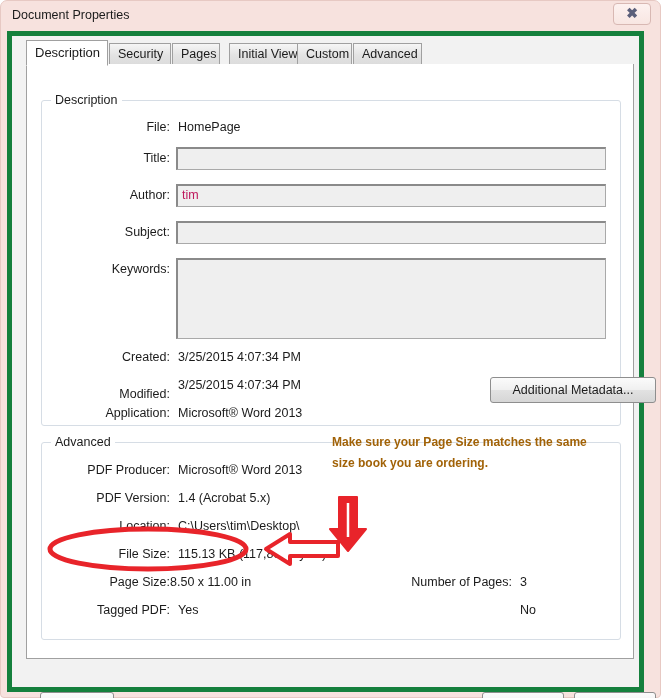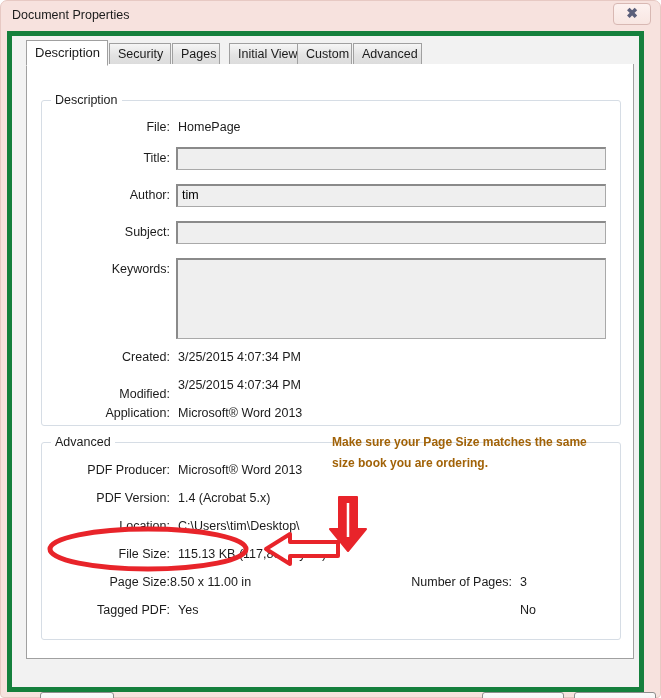--- a/index.html
+++ b/index.html
@@ -151,21 +151,21 @@
   }
   .textbox {
     position: absolute;
     box-sizing: border-box;
     background: #efefef;
     border: 1px solid #a9a9a9;
     border-top: 2px solid #8a8a8a;
     border-left: 2px solid #8a8a8a;
     font-family: "Liberation Sans", sans-serif;
     font-size: 12.5px;
-    color: #000000;
+    color: #be185d;
     padding: 1px 4px;
     line-height: 17px;
     overflow: hidden;
   }
 
   
   .button {
     position: absolute;
     box-sizing: border-box;
     border: 1px solid #8e8e8e;
@@ -274,20 +274,21 @@
 
         <div class="field-label" style="left:14px; top:160px;width:114px;">Tagged PDF:</div>
         <div class="field-value" style="left:136px;top:160px;">Yes</div>
 
         <div class="field-label" style="left:330px;top:132px;width:140px;">Number of Pages:</div>
         <div class="field-value" style="left:478px;top:132px;">3</div>
 
         <div class="field-value" style="left:478px;top:160px;">No</div>
       </div>
 
+      <div class="button" id="btn-additional-metadata">Additional Metadata...</div>
     </div>
 
     <div class="button" id="btn-help">Help</div>
     <div class="button" id="btn-ok">OK</div>
     <div class="button" id="btn-cancel">Cancel</div>
   </div>
 </div>
 
 <svg id="annotations" viewBox="0 0 661 698" xmlns="http://www.w3.org/2000/svg">
   <ellipse cx="148" cy="549" rx="98" ry="20" fill="none" stroke="#e8242a" stroke-width="5"></ellipse>

